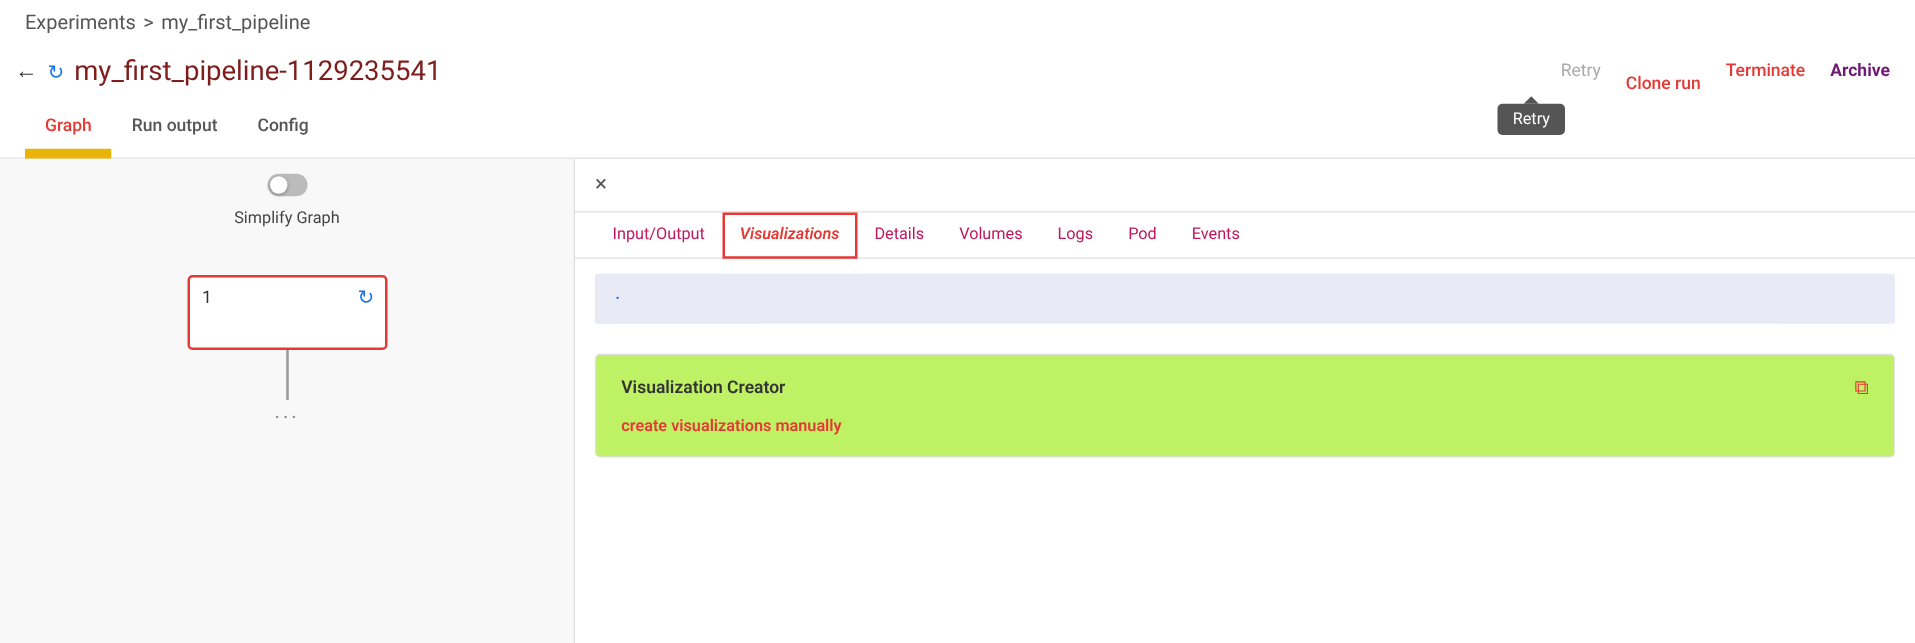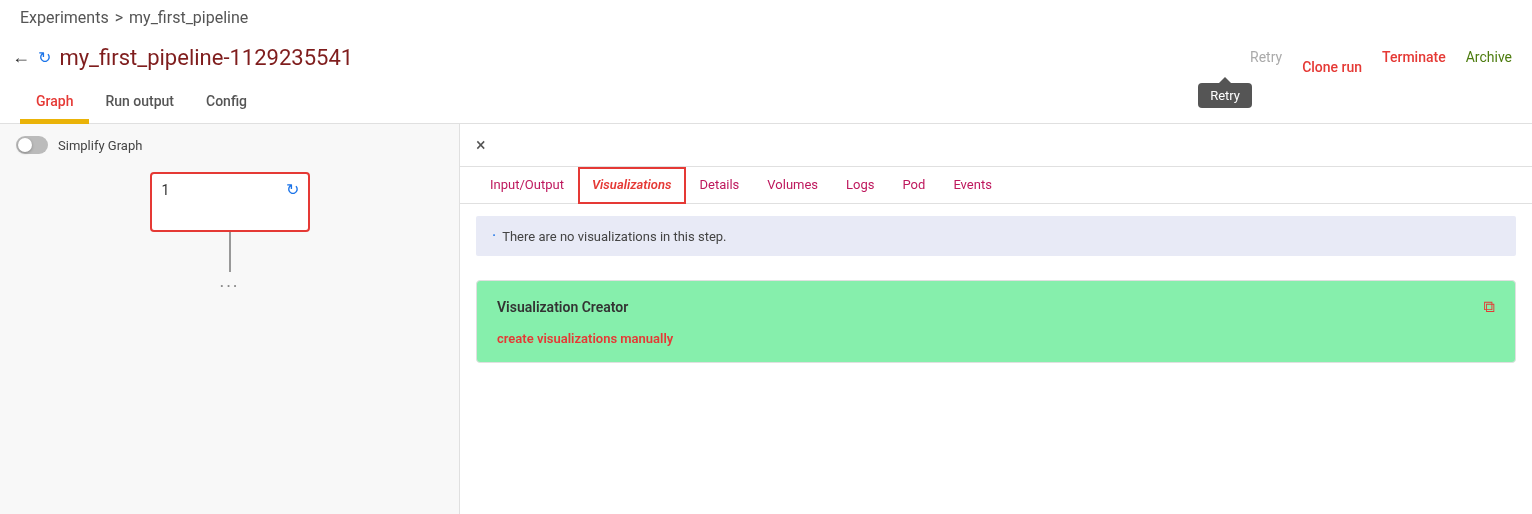--- a/index.html
+++ b/index.html
@@ -45,21 +45,21 @@
     }
     .header-actions {
       display: flex;
       align-items: center;
       gap: 20px;
       font-size: 14px;
     }
     .action-retry { color: #aaa; cursor: pointer; }
     .action-clone { color: #e53935; cursor: pointer; font-weight: 500; margin-top: 20px; }
     .action-terminate { color: #e53935; cursor: pointer; font-weight: 500; }
-    .action-archive { color: #4d7c0f; cursor: pointer; font-weight: 400; }
+    .action-archive { color: #701a75; cursor: pointer; font-weight: 700; }
 
     
     .retry-tooltip {
       position: absolute;
       right: 280px;
       top: 48px;
       background: #555;
       color: #fff;
       padding: 5px 12px;
       border-radius: 4px;
@@ -88,42 +88,43 @@
       padding: 10px 16px;
       font-size: 14px;
       cursor: pointer;
       color: #555;
       border-bottom: 2px solid transparent;
       margin-bottom: -1px;
       font-weight: 500;
     }
     .main-tab.active {
       color: #e53935;
-      border-bottom: 5px solid #eab308;
+      border-bottom: 8px solid #eab308;
     }
 
     
     .content-area {
       display: flex;
       height: calc(514px - 110px);
     }
 
     
     .left-panel {
       width: 460px;
       min-width: 460px;
       border-right: 1px solid #e0e0e0;
       background: #f8f8f8;
       padding: 12px 16px;
     }
     .simplify-row {
       display: flex;
       align-items: center;
       gap: 10px;
-      margin-bottom: 8px;
+      margin-bottom: 28px;
+      flex-direction: column;
     }
     .toggle {
       width: 32px;
       height: 18px;
       background: #bbb;
       border-radius: 9px;
       position: relative;
       cursor: pointer;
     }
     .toggle-knob {
@@ -253,21 +254,21 @@
       font-size: 16px;
       line-height: 1;
     }
 
     
     .vis-creator-card {
       margin: 12px 16px;
       border: 1px solid #e0e0e0;
       border-radius: 4px;
       padding: 16px 20px;
-      background: #86efac;
+      background: #bef264;
     }
     .vis-creator-header {
       display: flex;
       justify-content: space-between;
       align-items: center;
       margin-bottom: 14px;
     }
     .vis-creator-title {
       font-size: 14px;
       font-weight: 600;
@@ -347,21 +348,20 @@
       <div class="sub-tab active">Visualizations</div>
       <div class="sub-tab">Details</div>
       <div class="sub-tab">Volumes</div>
       <div class="sub-tab">Logs</div>
       <div class="sub-tab">Pod</div>
       <div class="sub-tab">Events</div>
     </div>
 
     <div class="info-banner">
       <span class="info-dot">·</span>
-      <span>There are no visualizations in this step.</span>
     </div>
 
     <div class="vis-creator-card">
       <div class="vis-creator-header">
         <span class="vis-creator-title">Visualization Creator</span>
         <span class="vis-external-icon">⧉</span>
       </div>
       <a class="vis-creator-link">create visualizations manually</a>
     </div>
 

